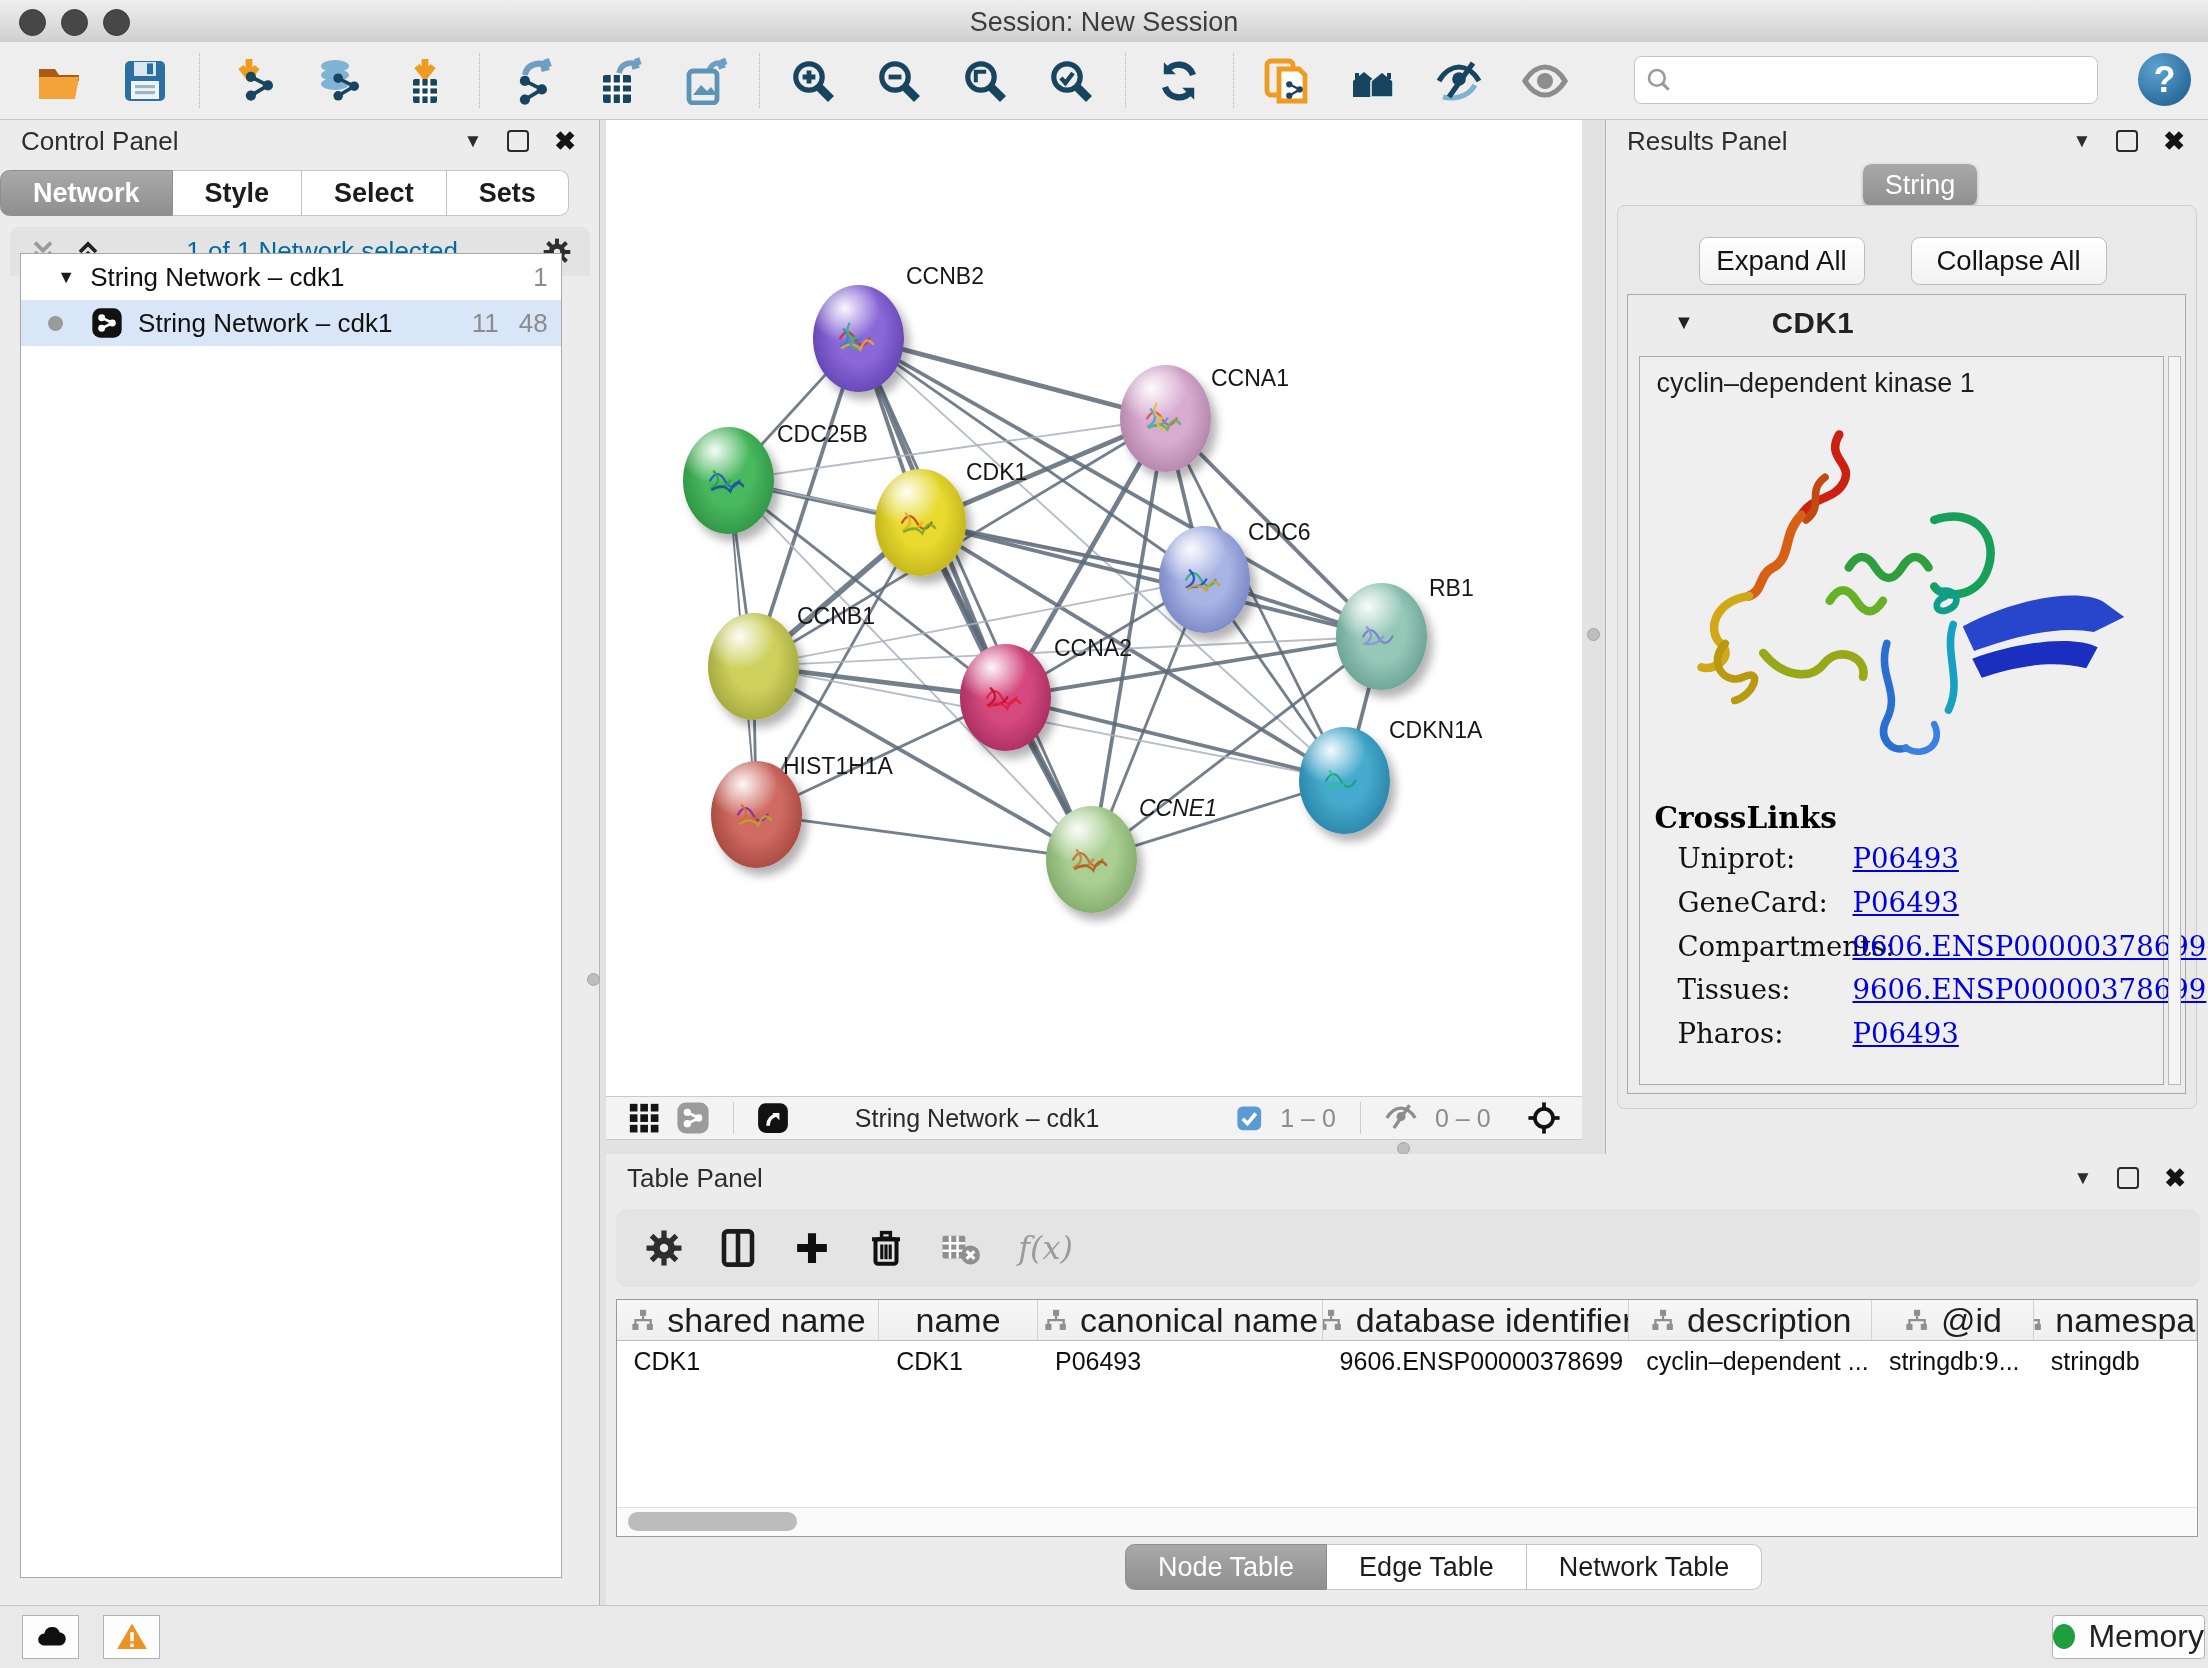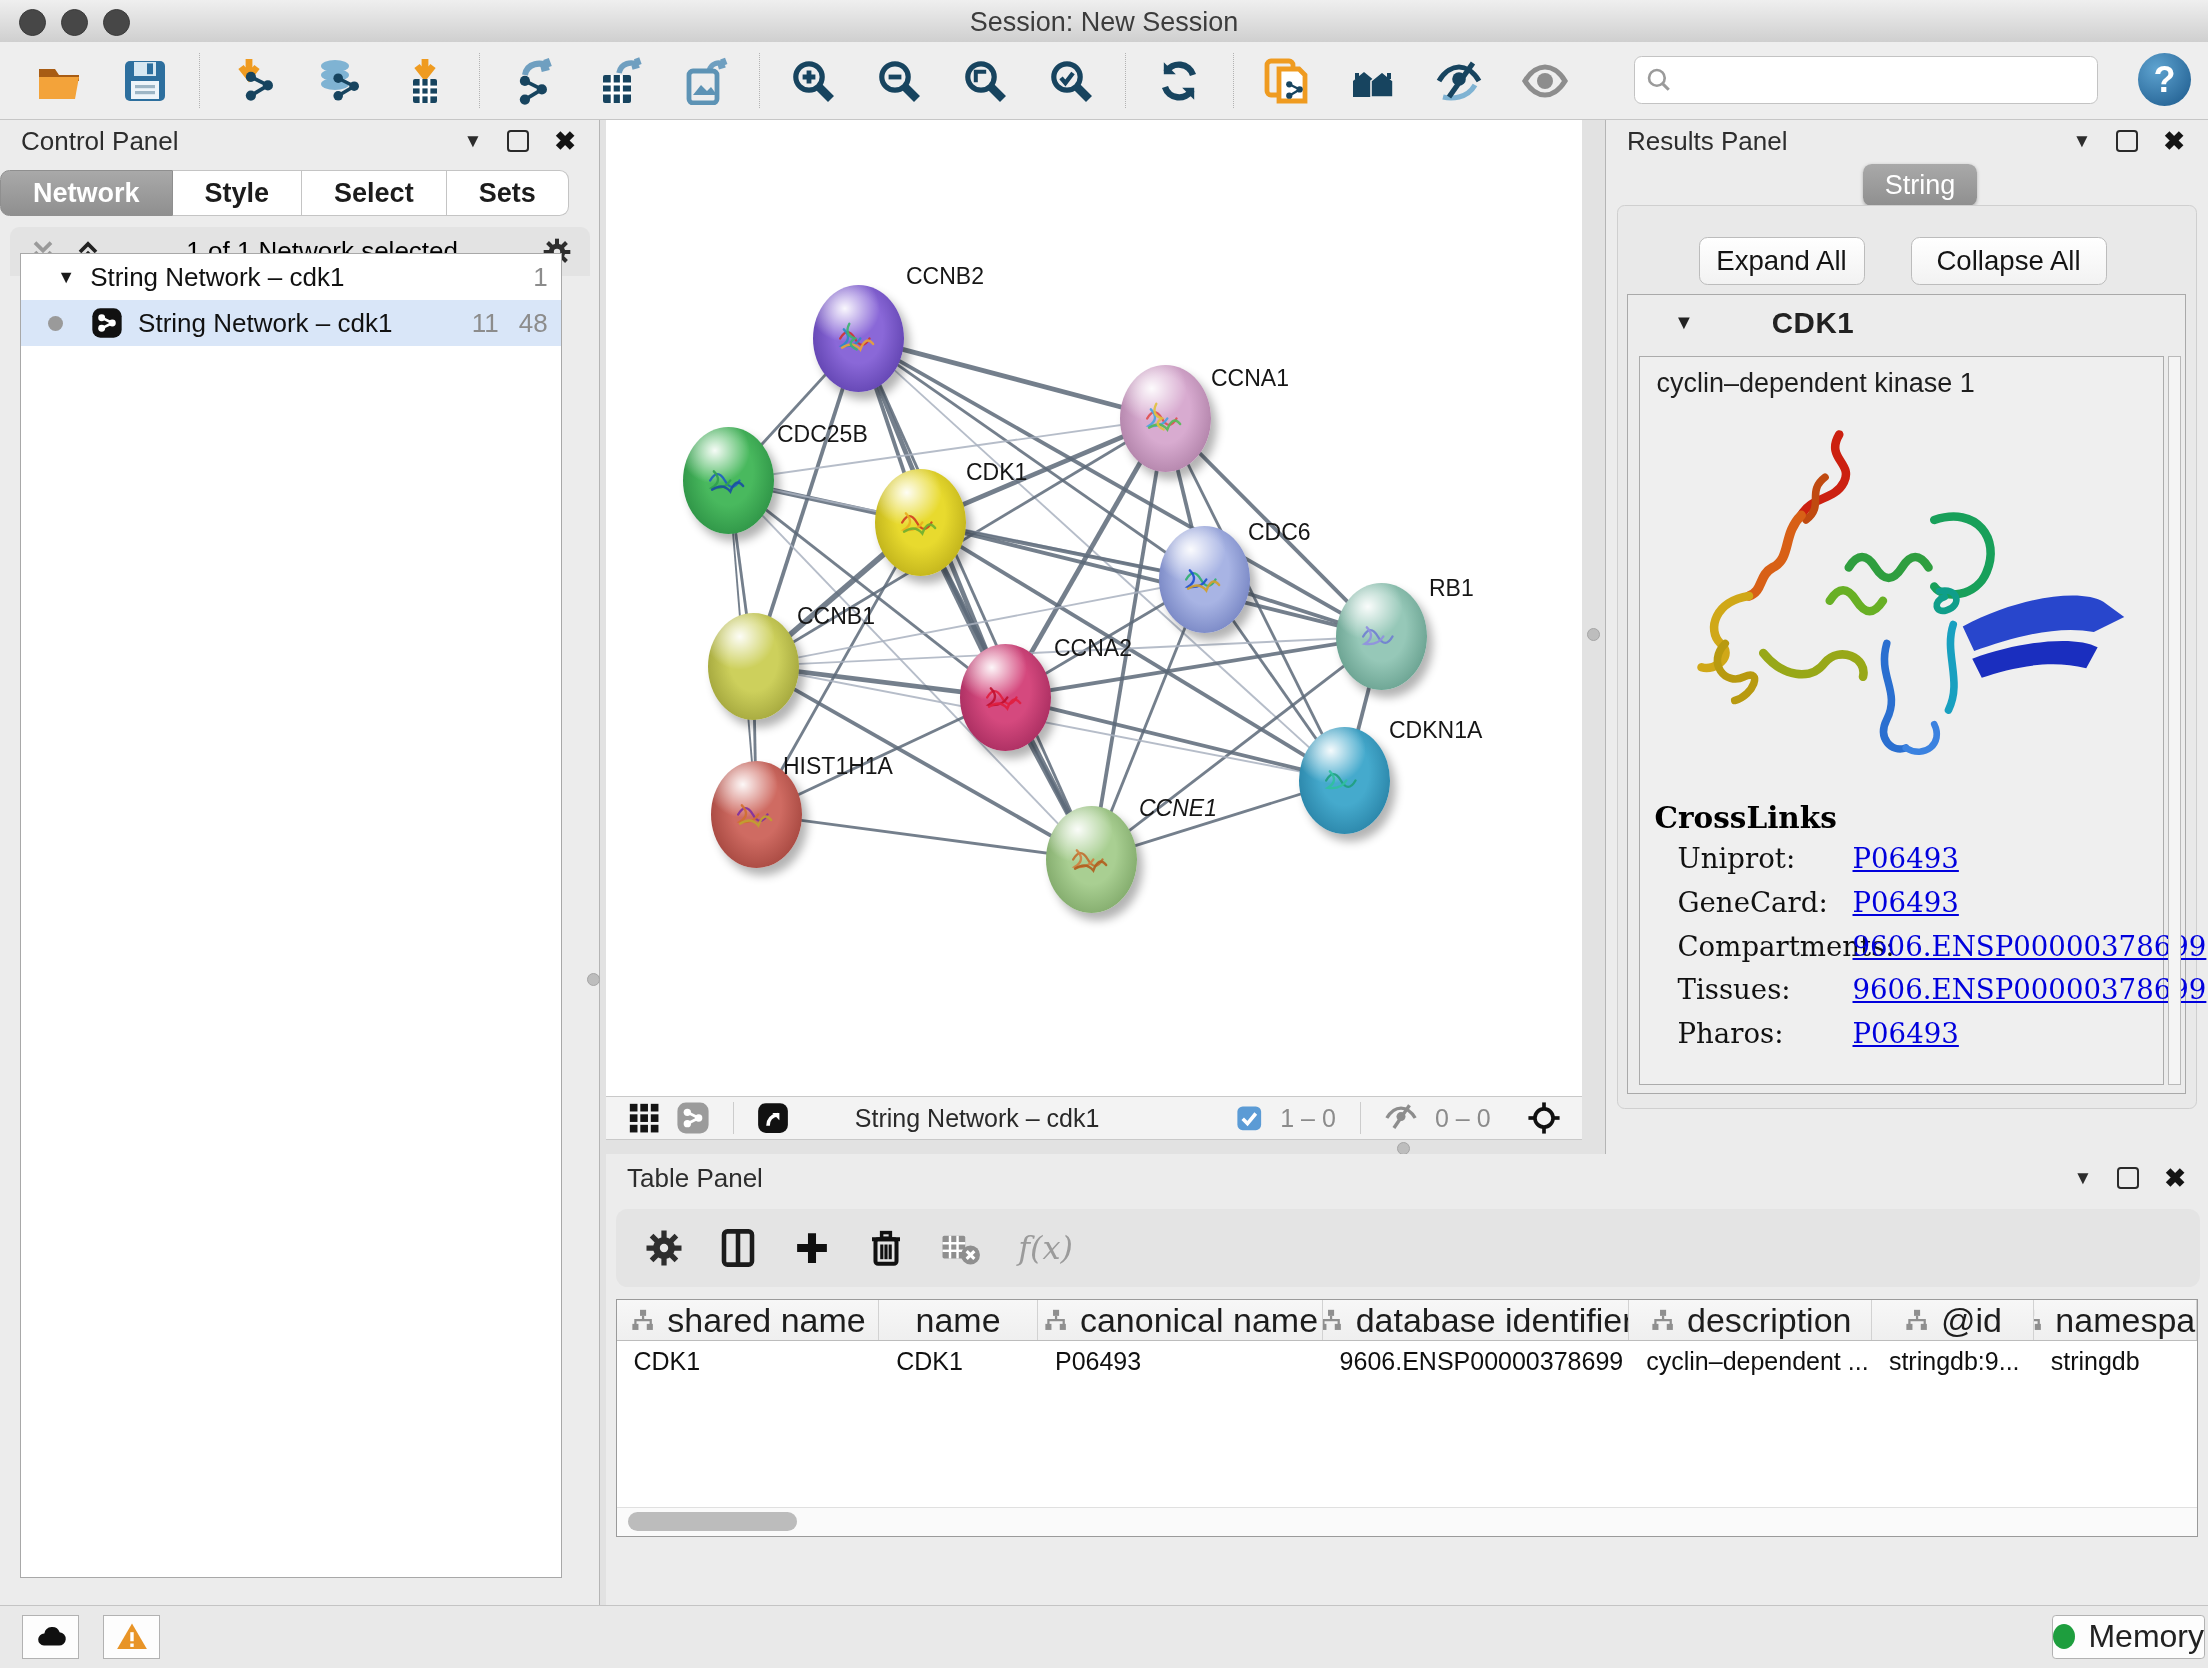--- a/index.html
+++ b/index.html
@@ -40,21 +40,21 @@
     font-size:27px;color:#1c1c1c;border-left-width:0;}
   .seg .tab:first-child{border-left-width:1px;border-radius:9.5px 0 0 9.5px;}
   .seg .tab:last-child{border-radius:0 9.5px 9.5px 0;}
   .seg .tab.sel{background:linear-gradient(#a9a9a9,#8f8f8f);color:#fff;border-color:#8f8f8f;}
   
   .control-panel{left:0;top:120px;width:599px;height:1486px;background:#ececec;border-right:1px solid #b5b5b5;}
   .cp-tabs{display:flex;justify-content:flex-start;margin-top:8px;font-weight:bold;}
   .cp-subbar{margin:11.4px 9.5px 0 9.5px;height:49px;background:#e3e3e3;border-radius:9.5px 9.5px 0 0;
     display:flex;align-items:center;padding:0 17px;}
   .cp-subbar .icn{width:32px;height:32px;}
-  .cp-status{flex:1;text-align:center;font-size:26px;color:#000000;}
+  .cp-status{flex:1;text-align:center;font-size:26px;color:#0369a1;}
   .cp-tree{position:absolute;left:20px;top:133px;width:540px;bottom:28.5px;background:#fff;border:1px solid #a8a8a8;}
   .tree-row{display:flex;align-items:center;height:46px;font-size:26px;padding:0 13.3px;}
   .tree-row.sel{background:#d9e6f8;}
   .tree-caret{font-size:18px;margin:0 15px 0 23px;color:#1a1a1a;}
   .tree-dot{width:15px;height:15px;border-radius:50%;background:#9a9a9a;margin:0 28.5px 0 13.3px;}
   .tree-badge{width:32px;height:32px;margin-right:15px;}
   .tree-label{flex:1;color:#111;}
   .tree-num{width:49px;text-align:right;color:#8c8c8c;}
   .grip{width:11.4px;height:11.4px;border-radius:50%;background:#bdbdbd;border:1px solid #a5a5a5;}
   
@@ -871,20 +871,25 @@
           <div class="td" style="width: 285px;">P06493</div>
           <div class="td" style="width: 307px;">9606.ENSP00000378699</div>
           <div class="td" style="width: 243px;">cyclin–dependent ...</div>
           <div class="td" style="width: 162px;">stringdb:9...</div>
           <div class="td" style="width: 163px;">stringdb</div>
         </div>
       <div class="hscroll">
         <div class="hthumb"></div>
       </div>
     </div>
+    <div class="tp-tabs seg">
+      <span class="tab sel">Node Table</span>
+      <span class="tab">Edge Table</span>
+      <span class="tab">Network Table</span>
+    </div>
   </div>
 
   <div class="abs status-bar">
     <div class="sb-btn" style="left:22px;width:57px;">
       <span class="icn" style="width:34px;height:34px">
           <svg viewBox="0 0 24 24">
             <path d="M7 18a4.2 4.2 0 0 1 .3-8.4 5.6 5.6 0 0 1 10.8-.9A3.9 3.9 0 0 1 17.4 18z" fill="#101010"></path>
           </svg>
         </span>
     </div>

